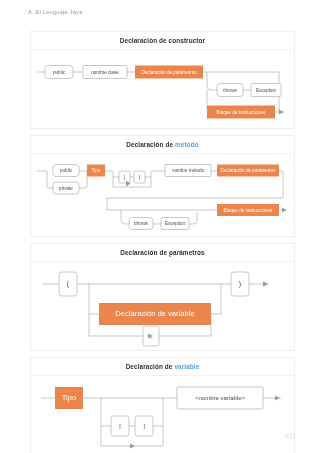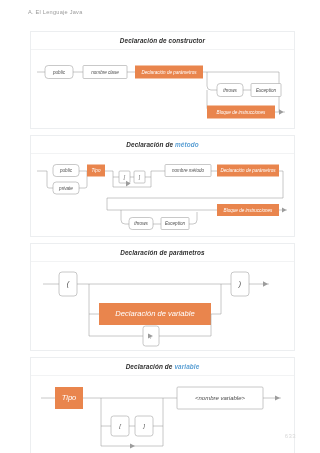--- a/index.html
+++ b/index.html
@@ -20,21 +20,20 @@
     white-space:nowrap;
   }
 
   .panels{position:absolute;left:30px;top:31px;width:265px;}
 
   .panel{
     border:1px solid #eceef0;
     background:#ffffff;
     margin-bottom:6px;
     box-sizing:border-box;
-    font-style:italic;
   }
   .panel-title{
     text-align:center;
     font-size:6.4px;
     font-weight:bold;
     color:#2f2f2f;
     padding:5px 2px 5px;
     letter-spacing:.1px;
     border-bottom:1px solid #f2f3f4;
     white-space:nowrap;

